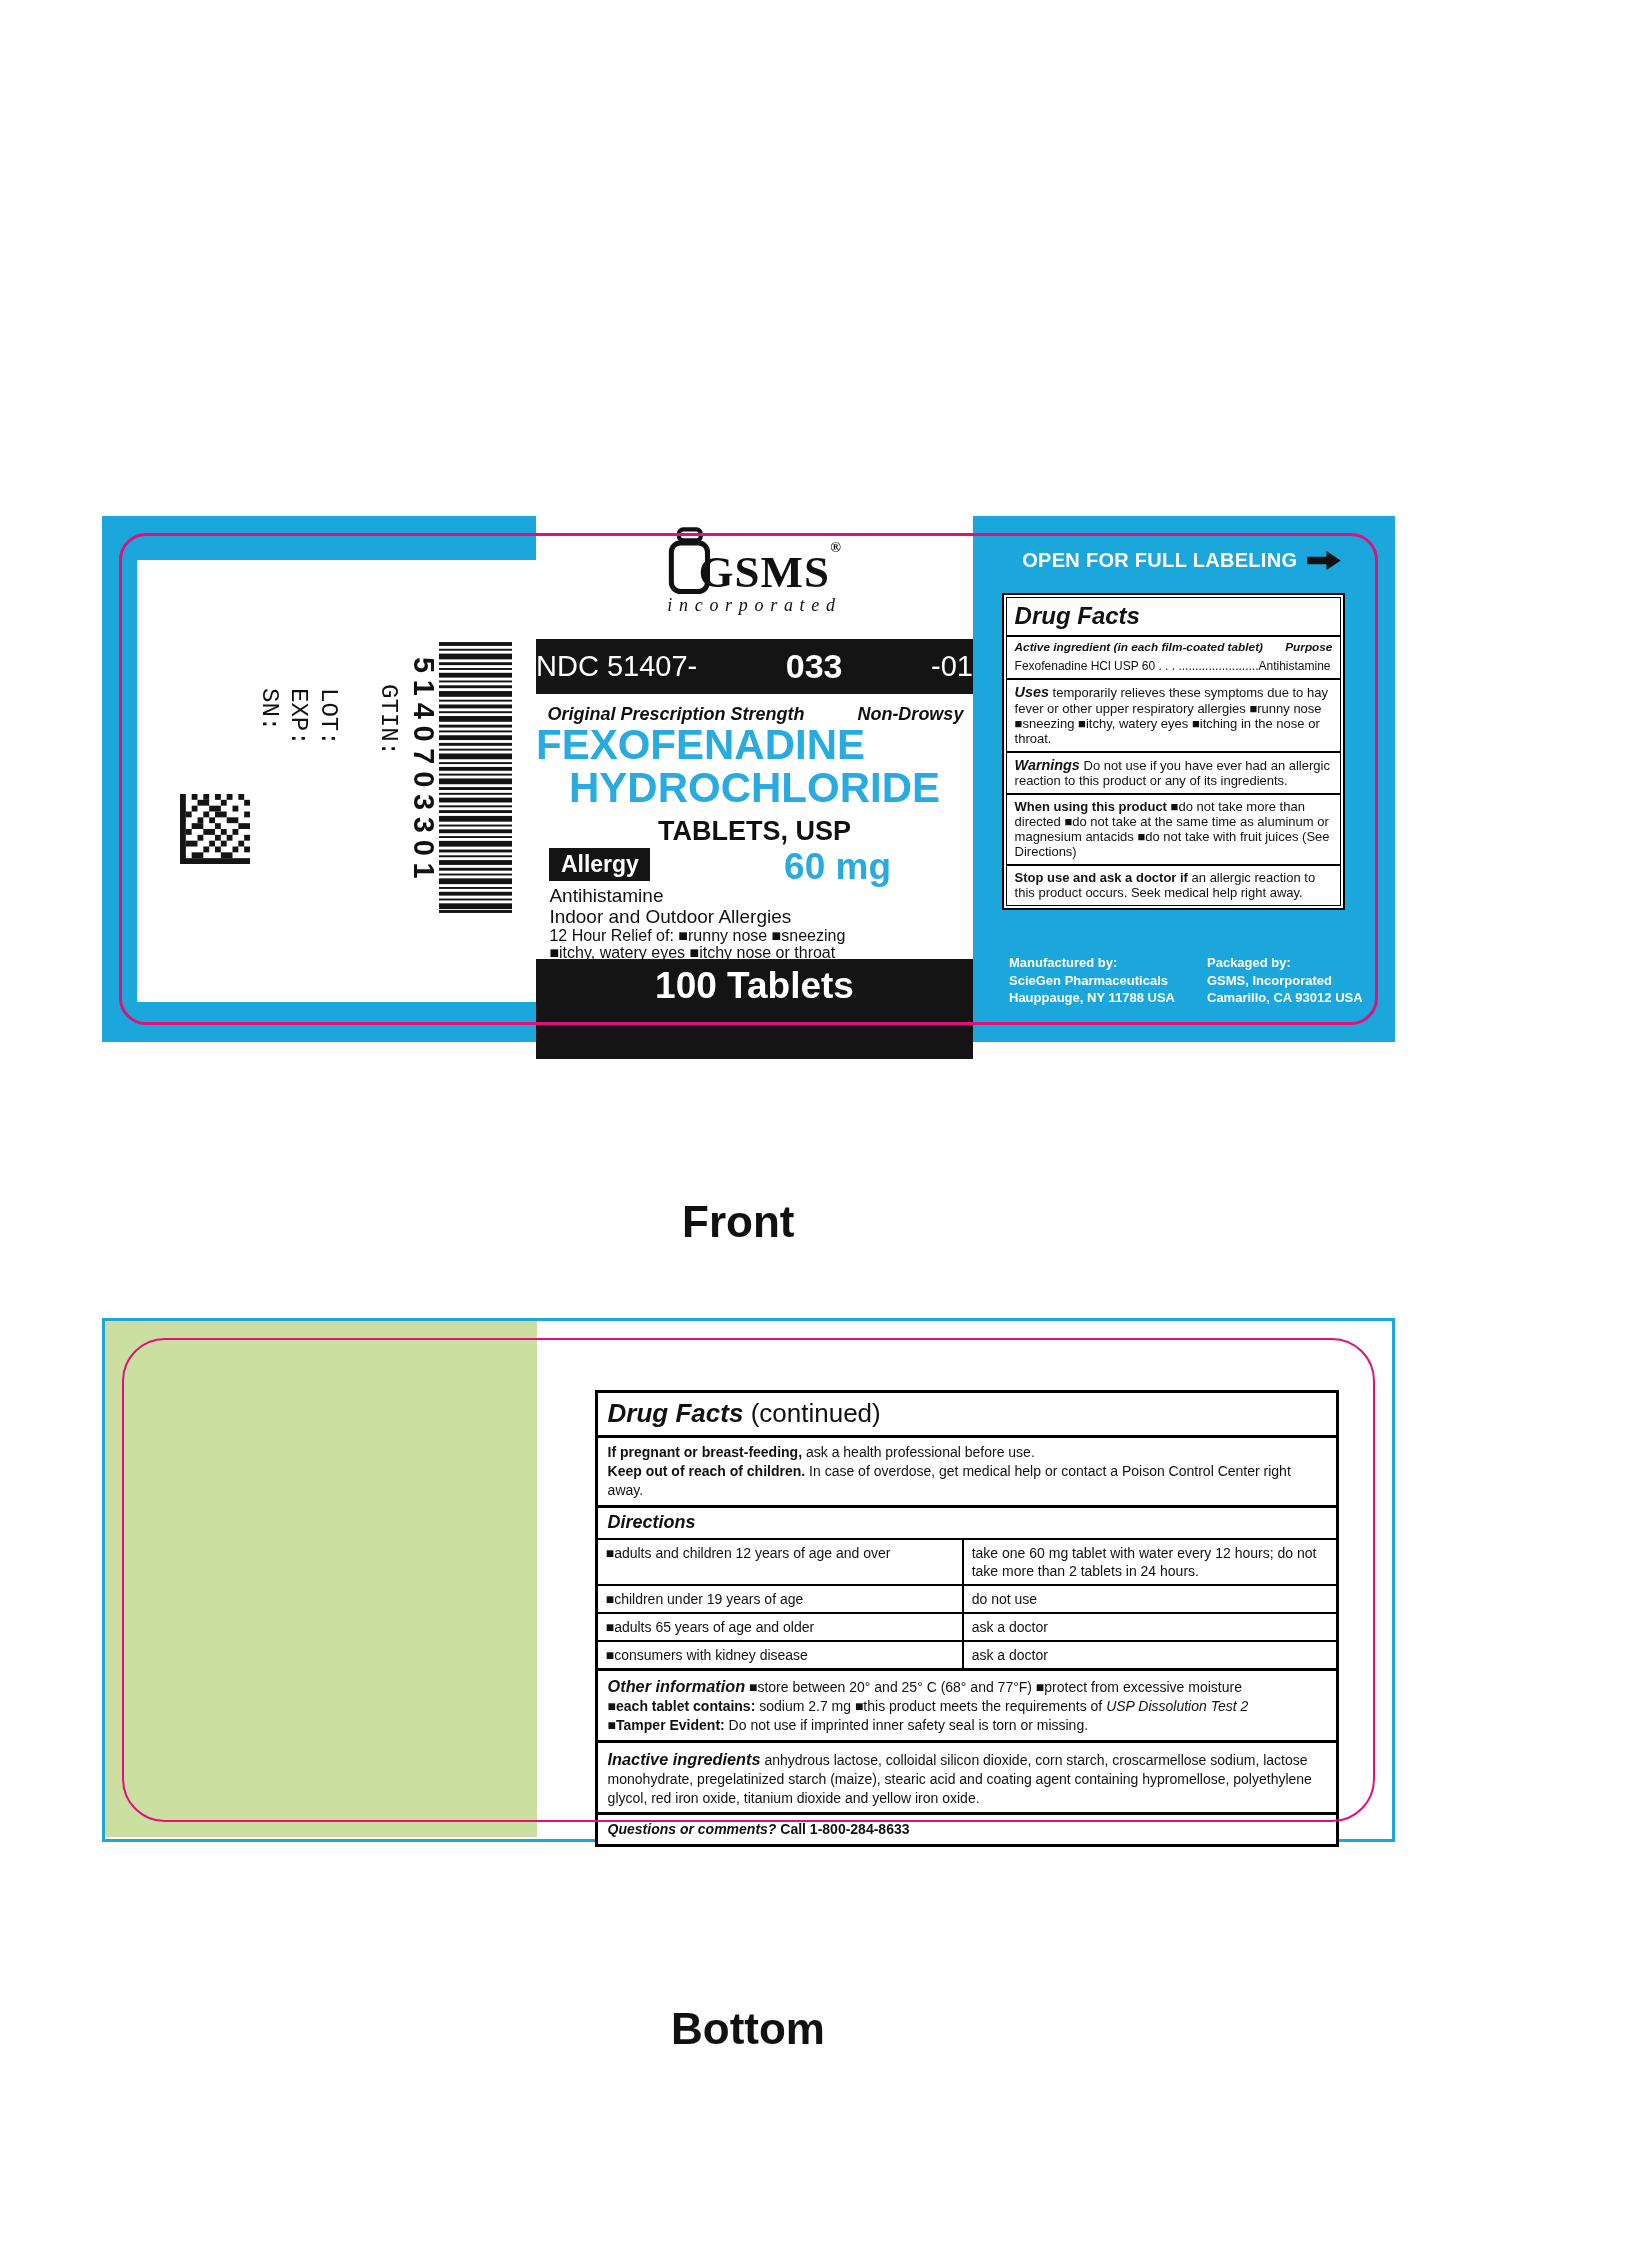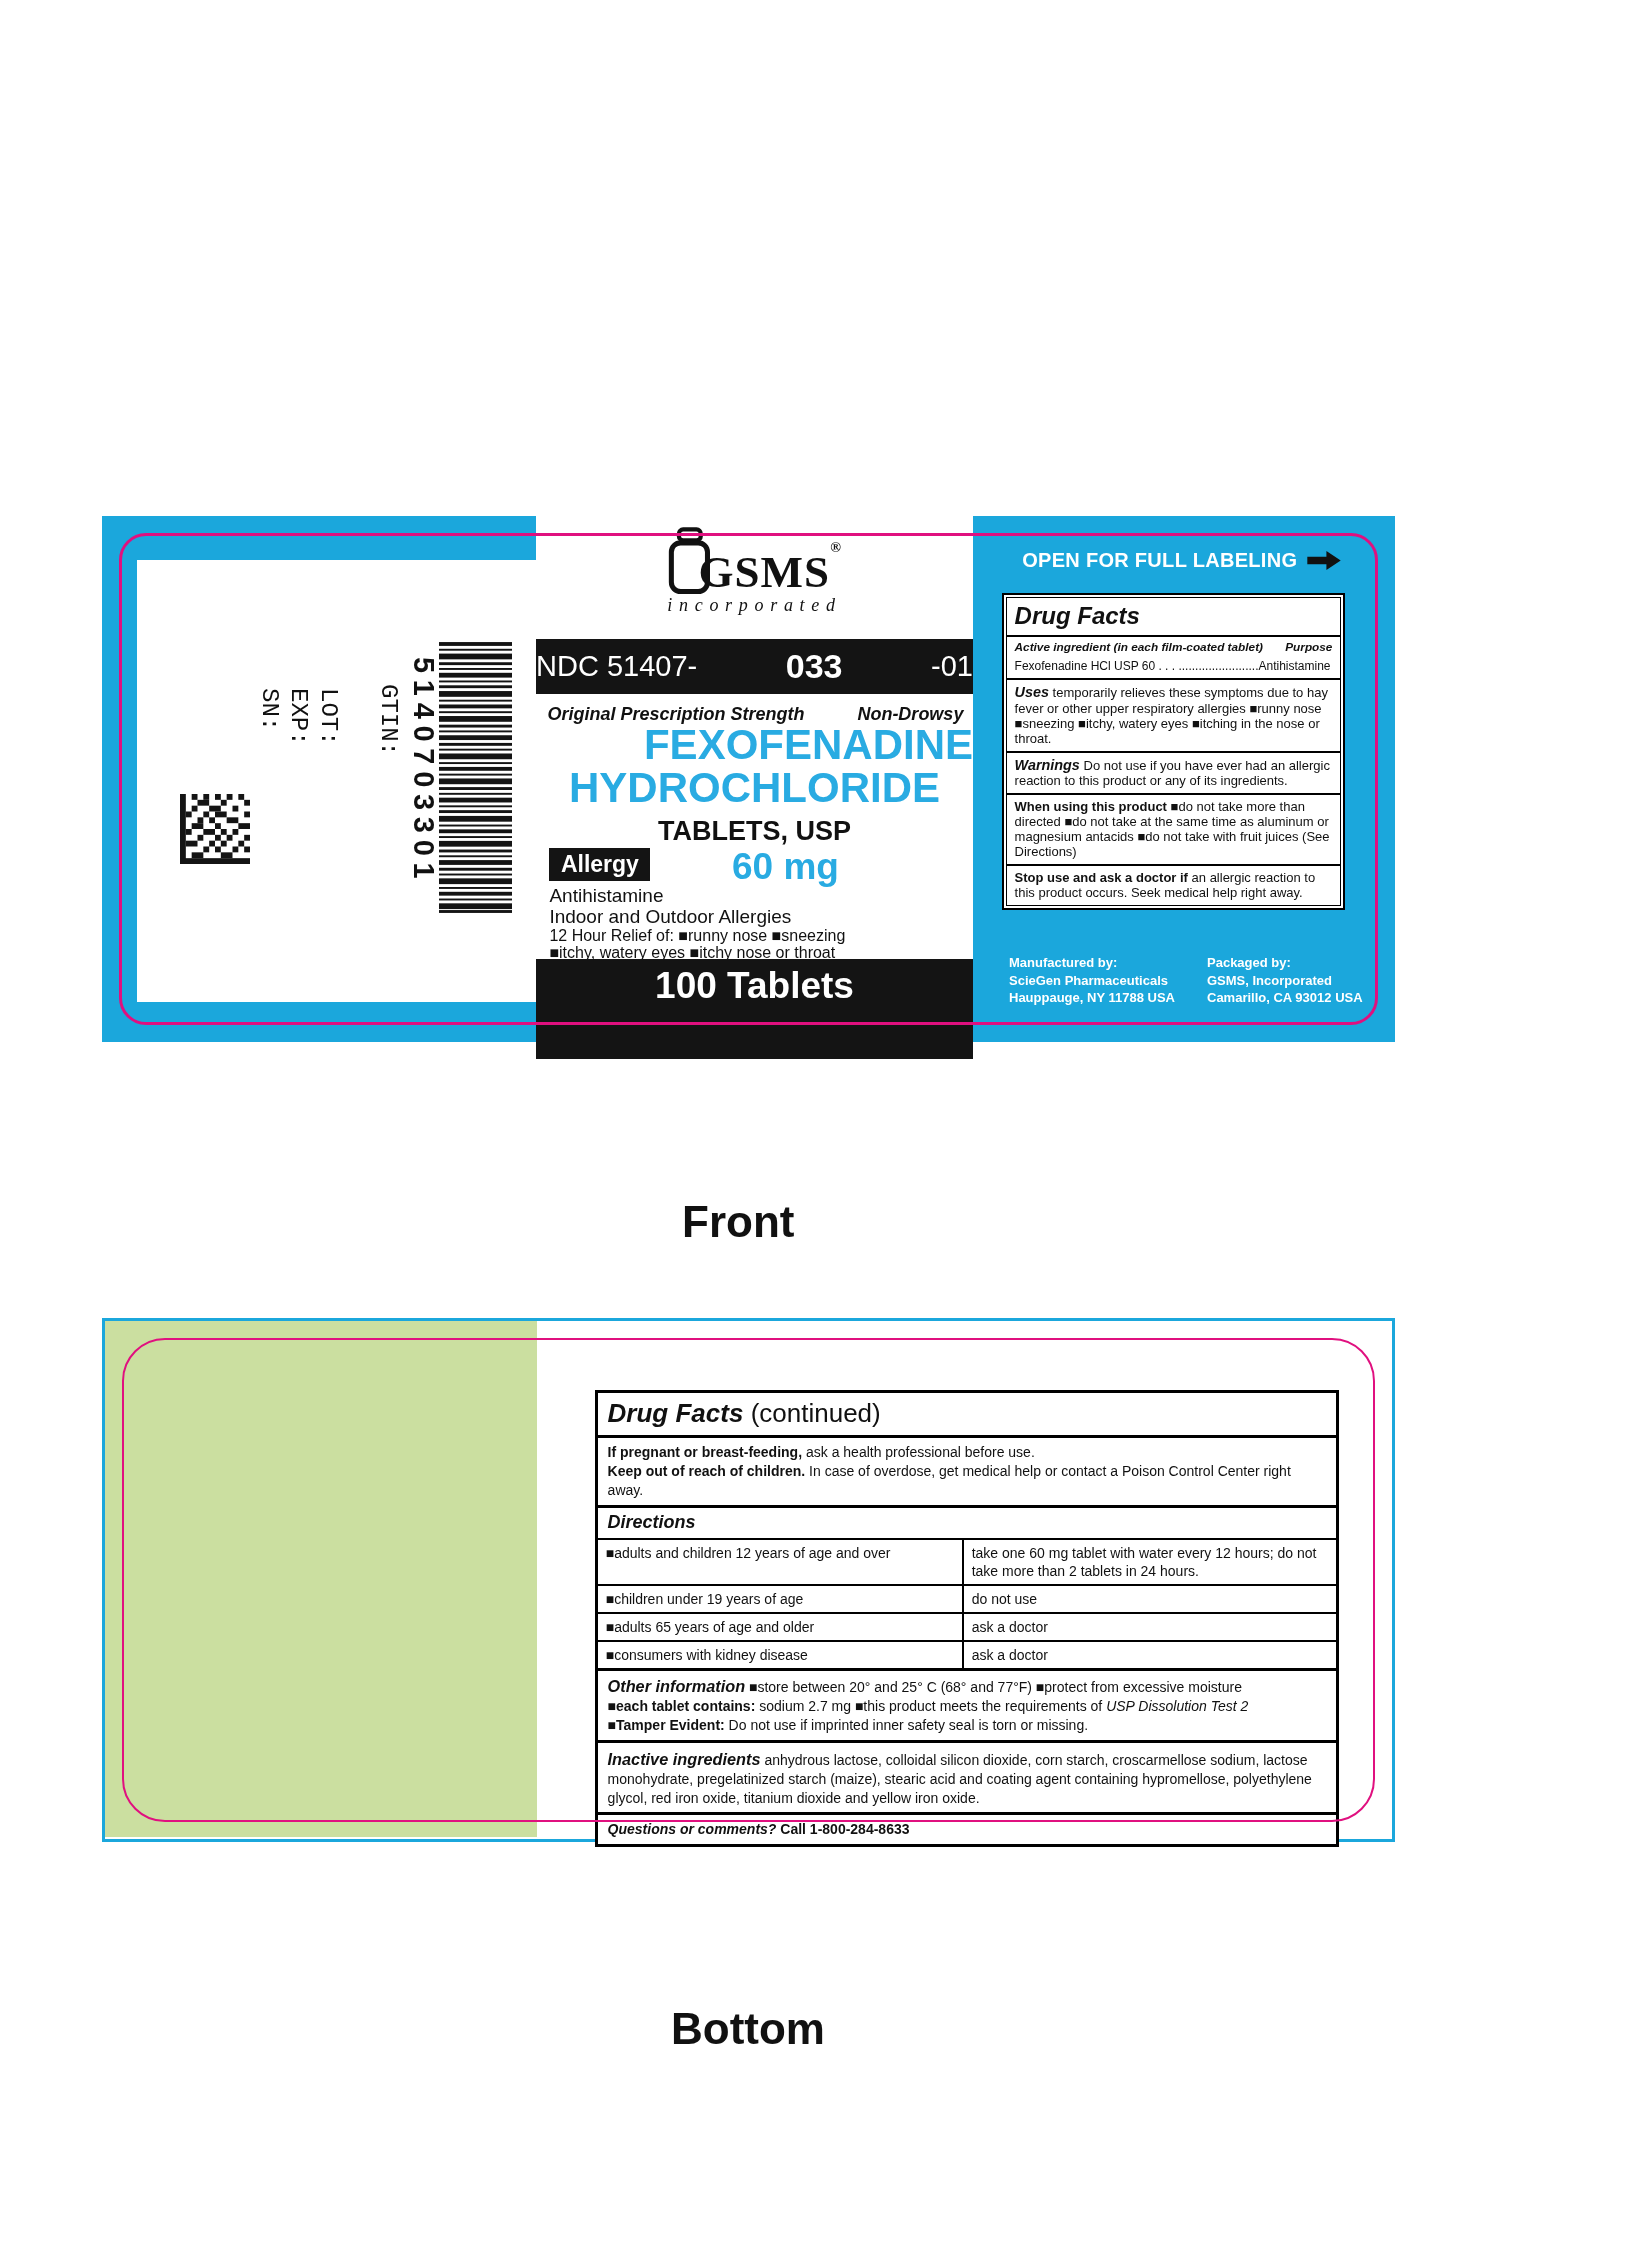--- a/index.html
+++ b/index.html
@@ -19,28 +19,28 @@
         margin-left:-11.5px;line-height:1;}
   .reg{font-family:"Liberation Serif", serif;font-weight:bold;font-size:14.4px;align-self:flex-start;margin-top:13.4px;}
   .inc{font-family:"Liberation Serif", serif;font-style:italic;font-size:18px;letter-spacing:6.7px;margin-top:0px;}
 
   .ndc-bar{position:absolute;left:0;top:123px;width:100%;height:55px;background:#141414;
            display:flex;align-items:center;justify-content:space-between;color:#fff;font-size:29px;}
   .ndc-bold{font-weight:bold;font-size:34px;}
 
   .strength-row{position:absolute;left:11.5px;right:9.6px;top:188px;display:flex;justify-content:space-between;
                 font-size:18px;font-weight:bold;font-style:italic;}
-  .drug-name1{position:absolute;left:0;top:208px;width:100%;text-align:right;
+  .drug-name1{position:absolute;left:0;top:208px;width:100%;text-align:left;
               font-size:42px;font-weight:bold;color:#29ABE2;line-height:1;}
   .drug-name2{position:absolute;left:0;top:251px;width:100%;text-align:center;
               font-size:42px;font-weight:bold;color:#29ABE2;line-height:1;}
   .form-line{position:absolute;left:0;top:300px;width:100%;text-align:center;font-size:27px;font-weight:bold;}
   .allergy-badge{position:absolute;left:13.4px;top:332px;background:#141414;color:#fff;
                  font-size:23px;font-weight:bold;padding:2.9px 11.5px;}
-  .dose{position:absolute;left:144px;top:330px;width:211px;text-align:center;
+  .dose{position:absolute;left:144px;top:330px;width:211px;text-align:right;
         font-size:37px;font-weight:bold;color:#29ABE2;}
   .antihist{position:absolute;left:13.4px;top:369px;font-size:19px;}
   .indoor{position:absolute;left:13.4px;top:390px;font-size:19px;}
   .relief1{position:absolute;left:13.4px;top:411px;font-size:16px;}
   .relief2{position:absolute;left:13.4px;top:428px;font-size:16px;}
   .count-bar{position:absolute;left:0;top:443px;width:100%;height:100px;background:#141414;
              color:#fff;display:flex;justify-content:center;}
   .count-bar span{font-size:37px;font-weight:bold;margin-top:5.8px;}
 
   

